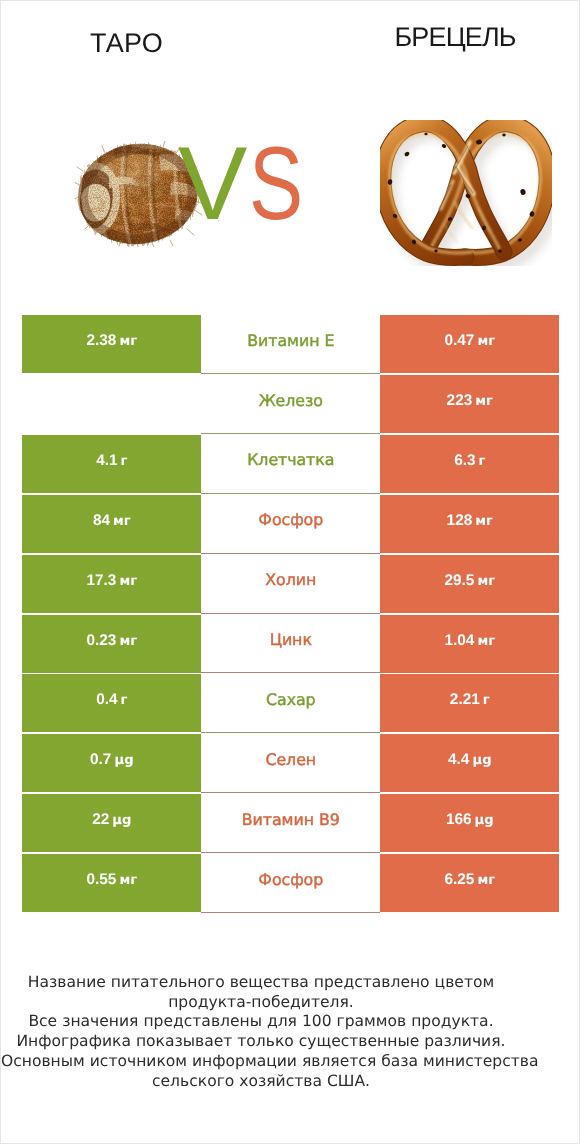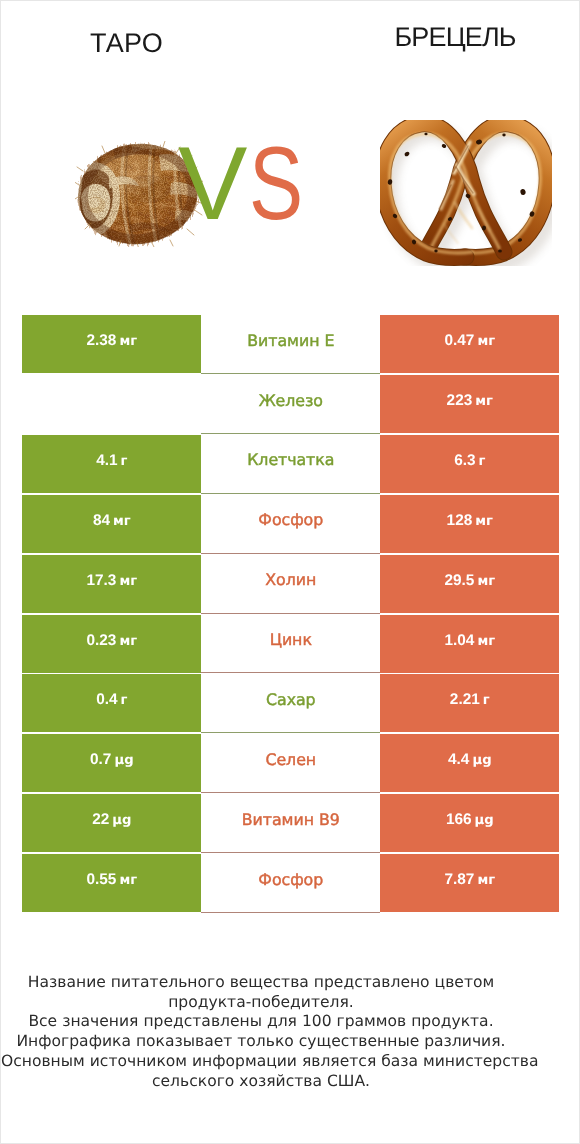--- a/index.html
+++ b/index.html
@@ -358,21 +358,21 @@
         </div>
       </div>
       <div class="row win-right">
         <div class="cell c-left">
           <span class="val"><span>0.55</span><span class="u">мг</span></span>
         </div>
         <div class="cell c-mid">
           <span class="nut">Фосфор</span>
         </div>
         <div class="cell c-right">
-          <span class="val"><span>7.87</span><span class="u">мг</span></span>
+          <span class="val"><span>6.25</span><span class="u">мг</span></span>
         </div>
       </div>
     </div>
 
   <div id="footer">
       <p>Название питательного вещества представлено цветом</p>
       <p>продукта-победителя.</p>
       <p>Все значения представлены для 100 граммов продукта.</p>
       <p>Инфографика показывает только существенные различия.</p>
       <p>Основным источником информации является база министерства</p>

